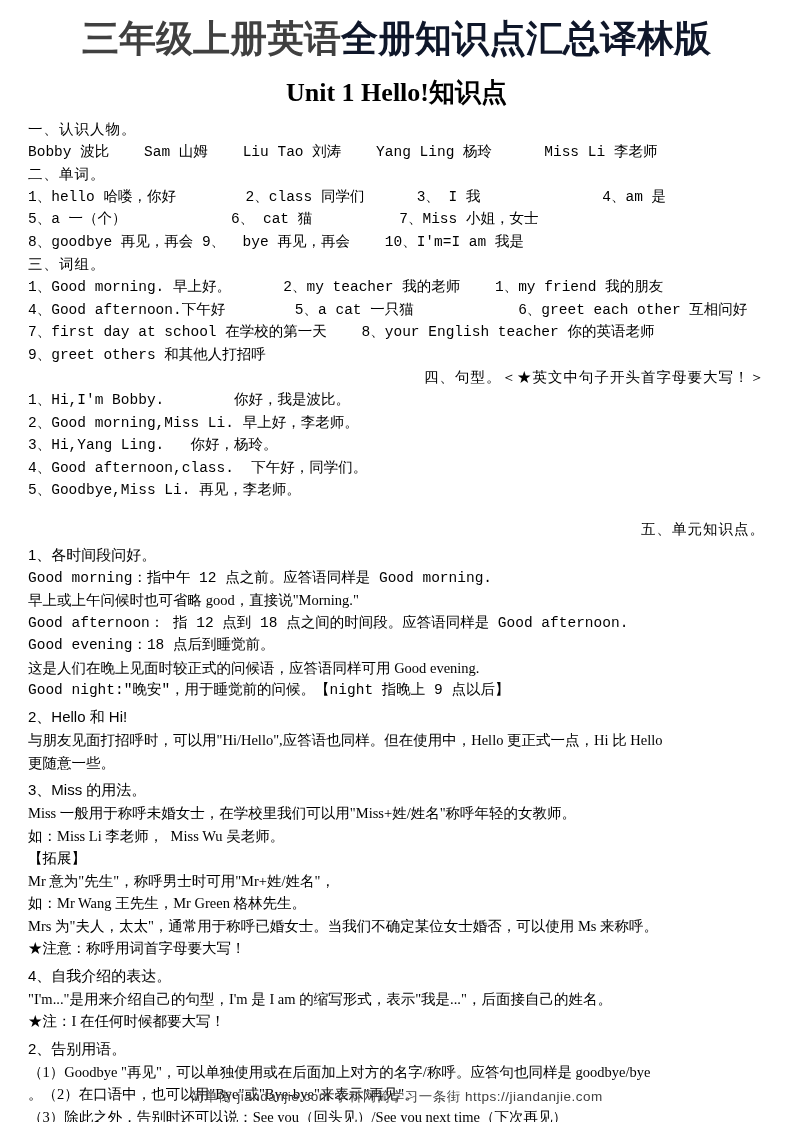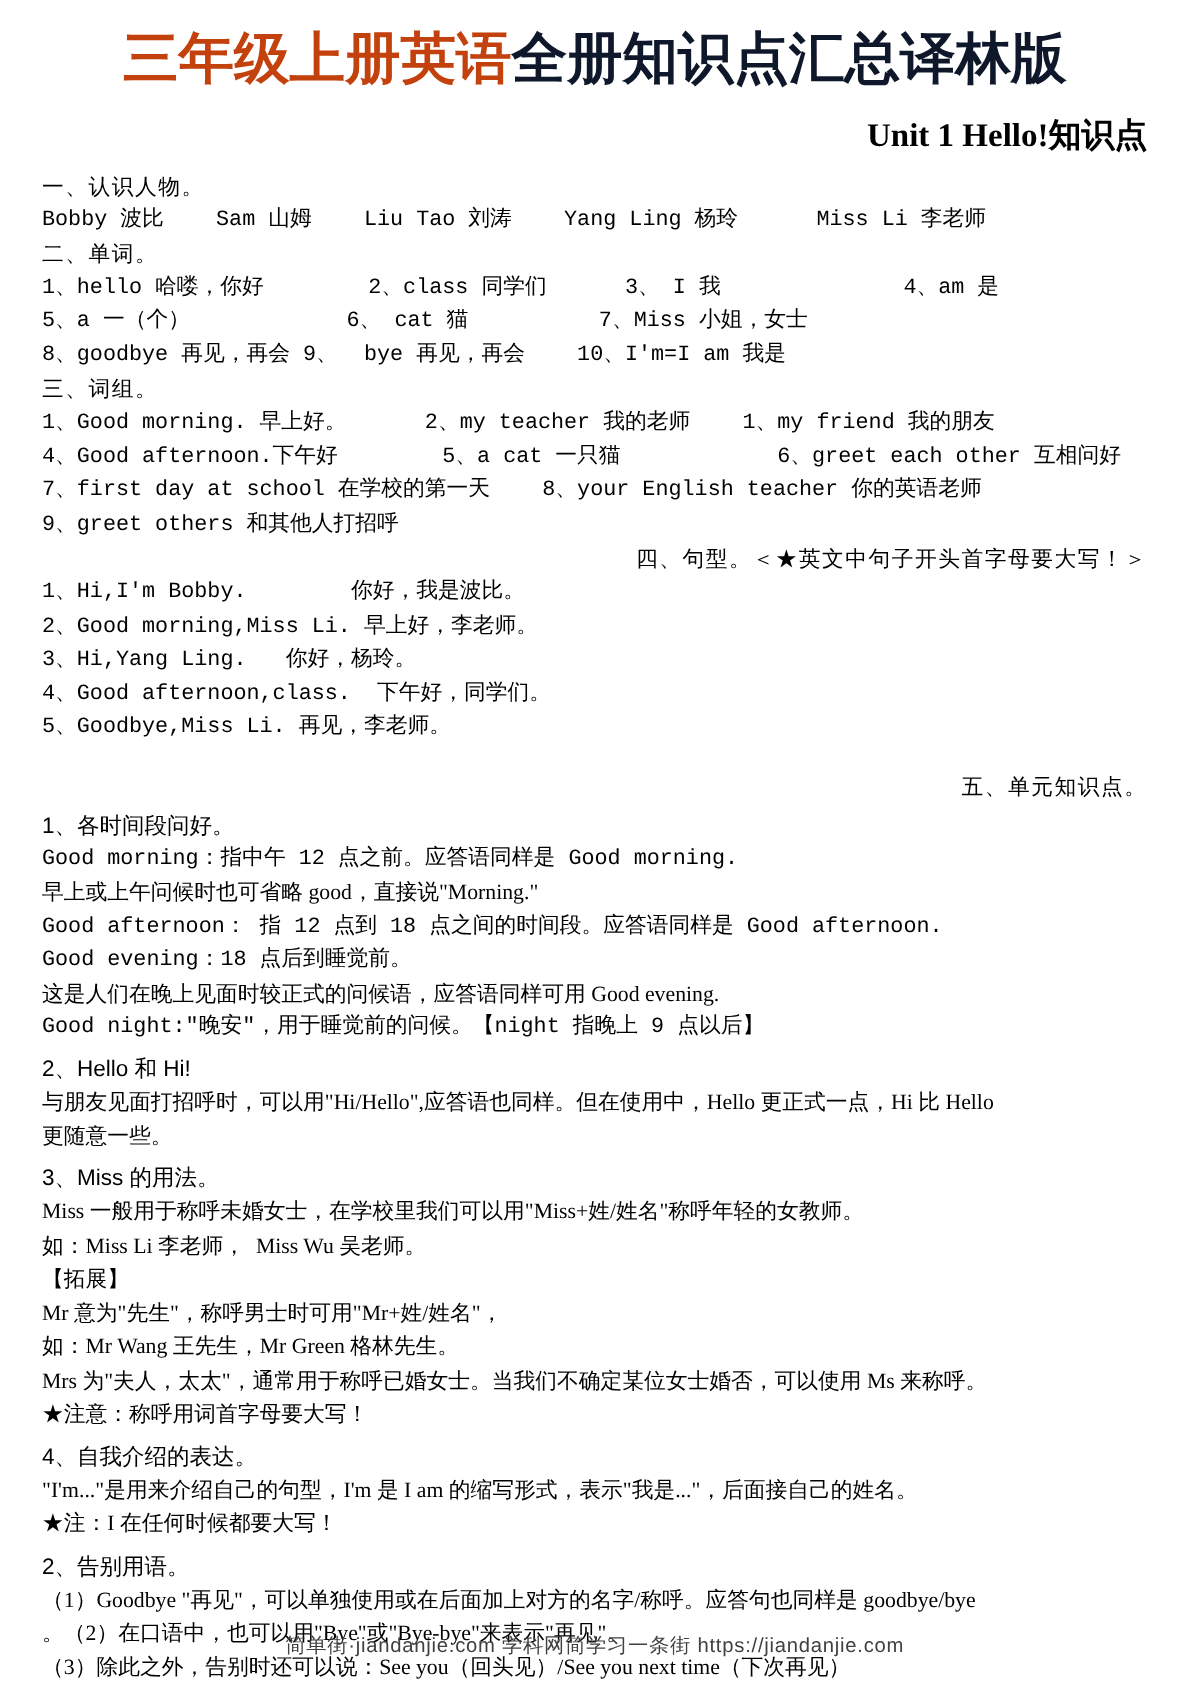--- a/index.html
+++ b/index.html
@@ -26,26 +26,26 @@
   .main-title {
     text-align: center;
     font-size: 37px;
     font-weight: bold;
     line-height: 1.15;
     letter-spacing: 0px;
     white-space: nowrap;
     margin: 8px 0 4px 0;
     font-family: "Liberation Sans", sans-serif;
   }
-  .main-title .black { color: #c2410c; }
+  .main-title .black { color: #404040; }
   .main-title .red { color: #0f172a; margin-top: 36px; }
 
   .unit-title {
-    text-align: right;
-    font-size: 22px;
+    text-align: center;
+    font-size: 26px;
     font-weight: bold;
     margin: 14px 0 10px 0;
     font-family: "Liberation Serif", serif;
   }
   
   .sec-head {
     font-size: 14.5px;
     margin: 2px 0 2px 0;
     font-family: "Liberation Serif", serif;
     letter-spacing: 1px;

